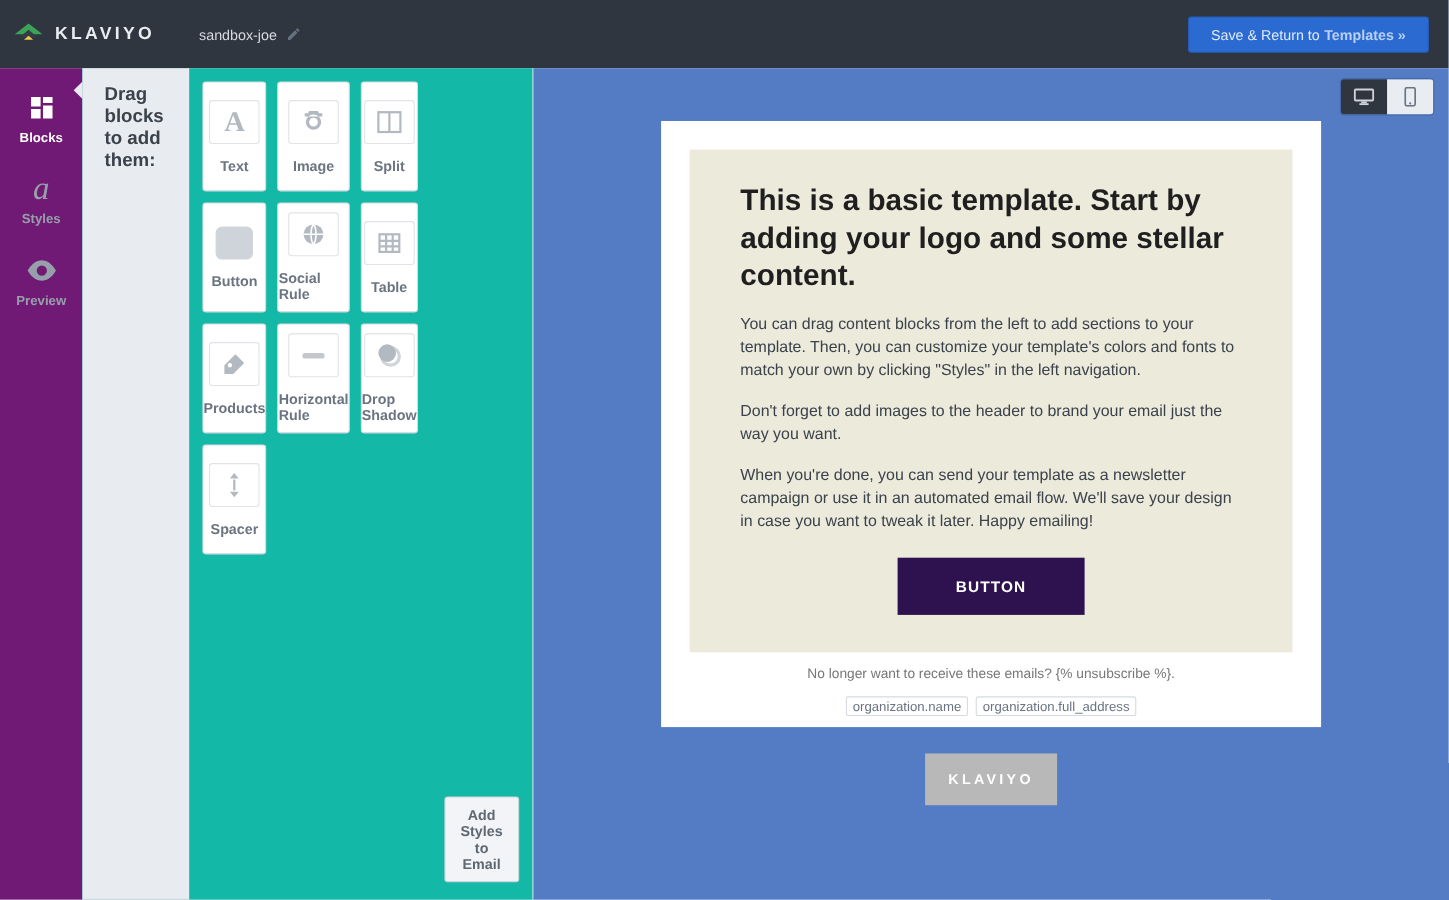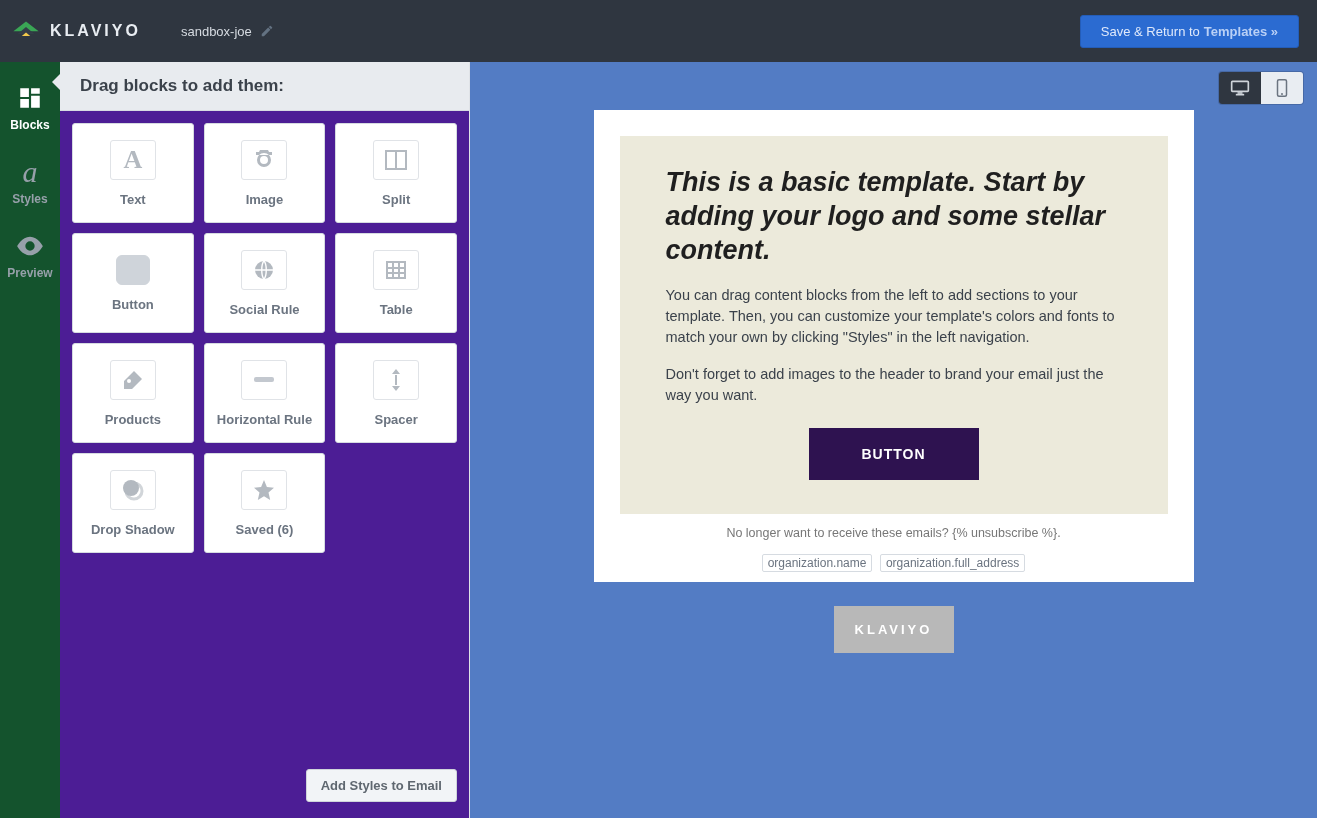--- a/index.html
+++ b/index.html
@@ -31,22 +31,22 @@
     cursor:pointer;
     display:flex; align-items:center; gap:4px;
   }
   .save-btn .tpl-link { color:#b9d0f6;font-weight:bold; }
 
   
   .app { display:flex; height: calc(100% - 62px); }
 
   
   .rail {
-    width: 60px;
-    background:#14532d;
+    width: 75px;
+    background:#701a75;
     display:flex;
     flex-direction:column;
     align-items:center;
     padding-top:10px;
   }
   .rail-item {
     width:100%;
     text-align:center;
     padding:12px 0 14px;
     color:#97a0aa;
@@ -56,22 +56,22 @@
   .rail-item.active { color:#fff; }
   .rail-item .ri-label { display:block; margin-top:6px; font-weight:600; }
   .rail-ico { width:28px; height:28px; margin:0 auto; display:flex; align-items:center; justify-content:center; color:inherit;}
   .rail-ico svg { width:26px; height:26px; fill: currentColor; }
   .rail-item.styles .rail-ico { font-family: Georgia, "Times New Roman", serif; font-size:30px; font-style:italic; line-height:1; }
   .rail-item.preview .rail-ico svg { width:30px; height:20px; }
 
   
   .panel {
     width: 410px;
-    background:#4c1d95;
-    display:flex; flex-direction:column;
+    background:#14b8a6;
+    display:flex; flex-direction:row;
     position:relative;
     border-right:1px solid #e0e3e7;
   }
   .panel-header {
     background:#e8ebef;
     padding:14px 20px;
     font-weight:700;
     font-size:17px;
     color:#3b424b;
     border-bottom:1px solid #d6dbe1;
@@ -171,21 +171,20 @@
   .content-box {
     background:#eceadb;
     padding: 30px 46px 34px;
   }
   .content-box h1 {
     font-size:27px;
     line-height:1.25;
     color:#1f1f1f;
     font-weight:800;
     margin-bottom:18px;
-    font-style:italic;
   }
   .content-box p {
     font-size:14.5px;
     color:#3b424b;
     line-height:1.45;
     margin-bottom:16px;
   }
   .cta {
     display:block;
     width:170px;
@@ -348,46 +347,38 @@
       </div>
 
       <div class="block-tile">
         <div class="tile-icon hr-ic">
             <div class="bar"></div>
           </div>
         <span class="tile-label">Horizontal Rule</span>
       </div>
 
       <div class="block-tile">
+        <div class="tile-icon">
+          <svg viewBox="0 0 24 24">
+              <circle cx="10" cy="10" r="8" fill="currentColor"></circle>
+              <path d="M13 5a8 8 0 1 1-8 8" fill="none" stroke="currentColor" stroke-width="3" opacity="0.6"></path>
+            </svg>
+        </div>
+        <span class="tile-label">Drop Shadow</span>
+      </div>
+
+      <div class="block-tile">
         <div class="tile-icon spacer-ic">
           <svg viewBox="0 0 12 24">
               <path d="M6 1l4 5H2zM6 23l-4-5h8zM5 7h2v10H5z"></path>
             </svg>
         </div>
         <span class="tile-label">Spacer</span>
       </div>
 
-      <div class="block-tile">
-        <div class="tile-icon">
-          <svg viewBox="0 0 24 24">
-              <circle cx="10" cy="10" r="8" fill="currentColor"></circle>
-              <path d="M13 5a8 8 0 1 1-8 8" fill="none" stroke="currentColor" stroke-width="3" opacity="0.6"></path>
-            </svg>
-        </div>
-        <span class="tile-label">Drop Shadow</span>
-      </div>
-
-      <div class="block-tile">
-        <div class="tile-icon">
-          <svg viewBox="0 0 24 24">
-              <path d="M12 2l2.9 6.9L22 9.8l-5.5 4.8L18.2 22 12 18.3 5.8 22l1.7-7.4L2 9.8l7.1-.9z"></path>
-            </svg>
-        </div>
-        <span class="tile-label">Saved (6)</span>
-      </div>
 
     </div>
 
     <div class="panel-footer">
       <button class="cols-btn">Add Styles to Email</button>
     </div>
   </div>
 
   <div class="canvas-wrap">
 
@@ -405,20 +396,21 @@
             <circle cx="7" cy="20" r="1.3" fill="currentColor"></circle>
           </svg>
       </div>
     </div>
 
     <div class="email-card">
       <div class="content-box">
         <h1>This is a basic template. Start by adding your logo and some stellar content.</h1>
         <p>You can drag content blocks from the left to add sections to your template. Then, you can customize your template's colors and fonts to match your own by clicking "Styles" in the left navigation.</p>
         <p>Don't forget to add images to the header to brand your email just the way you want.</p>
+        <p>When you're done, you can send your template as a newsletter campaign or use it in an automated email flow. We'll save your design in case you want to tweak it later. Happy emailing!</p>
         <div class="cta">BUTTON</div>
       </div>
       <div class="footer-txt">
         <div>No longer want to receive these emails? {% unsubscribe %}.</div>
         <span class="org-chip">organization.name</span>
         <span class="org-chip">organization.full_address</span>
       </div>
     </div>
 
     <div class="powered-badge">KLAVIYO</div>

